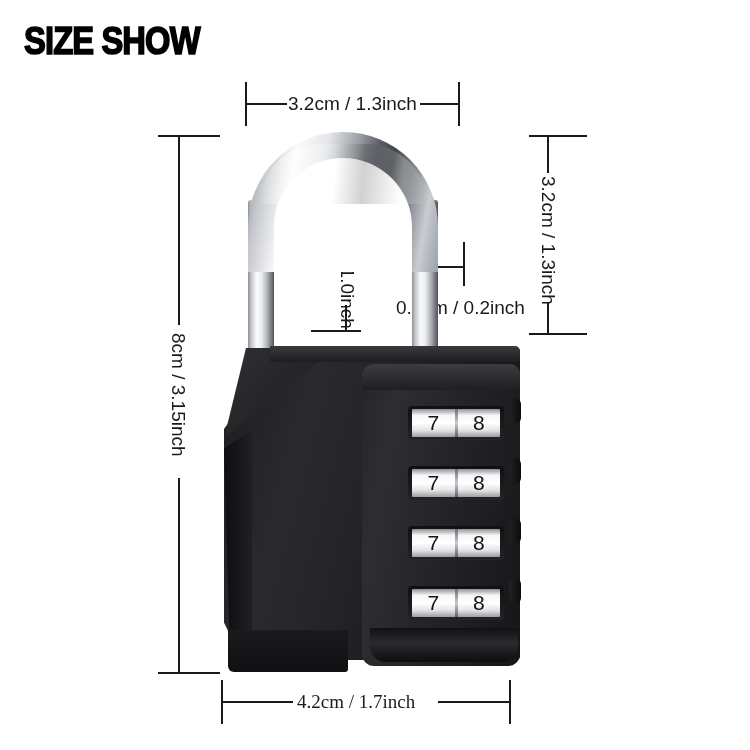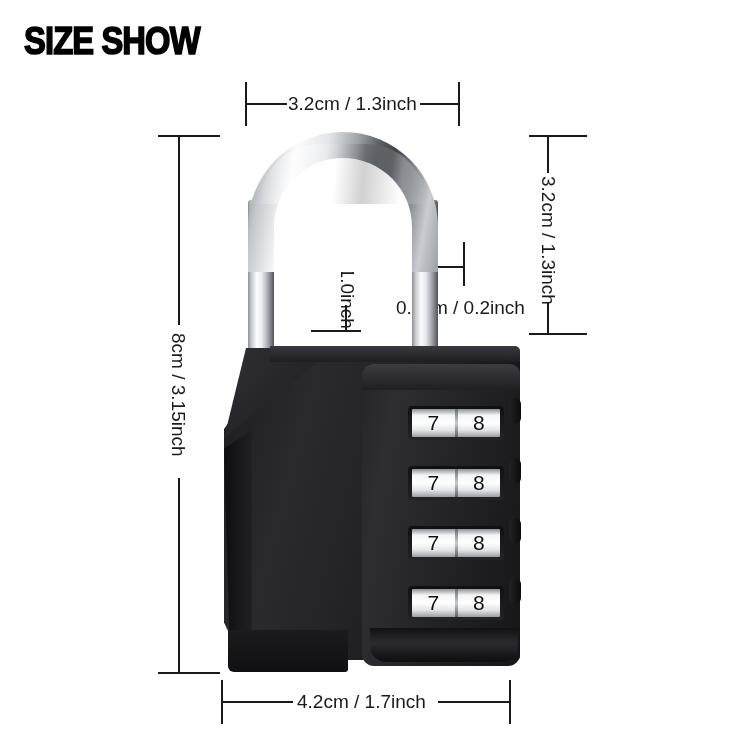--- a/index.html
+++ b/index.html
@@ -195,21 +195,21 @@
     <div class="dimline" style="left:178px;top:135px;width:2px;height:190px;"></div>
     <div class="dimline" style="left:178px;top:478px;width:2px;height:196px;"></div>
     <div class="dimtext vtext" style="left:188px;top:333px;transform:rotate(90deg);">8cm / 3.15inch</div>
   </div>
 
   <div>
     <div class="dimline" style="left:221px;top:680px;width:2px;height:44px;"></div>
     <div class="dimline" style="left:509px;top:680px;width:2px;height:44px;"></div>
     <div class="dimline" style="left:221px;top:701px;width:72px;height:2px;"></div>
     <div class="dimline" style="left:438px;top:701px;width:72px;height:2px;"></div>
-    <div class="dimtext" style="left:297px;top:692px;">4.2cm / 1.7inch</div>
+    <div class="dimtext" style="left:297px;top:692px;font-family:Liberation Serif, serif;">4.2cm / 1.7inch</div>
   </div>
 
   <div id="lock">
 
     <div id="shackle-wrap">
       <div class="leg" id="leg-left"></div>
       <div class="leg" id="leg-right"></div>
       <div id="arch"></div>
       <div id="arch-shadow"></div>
     </div>

